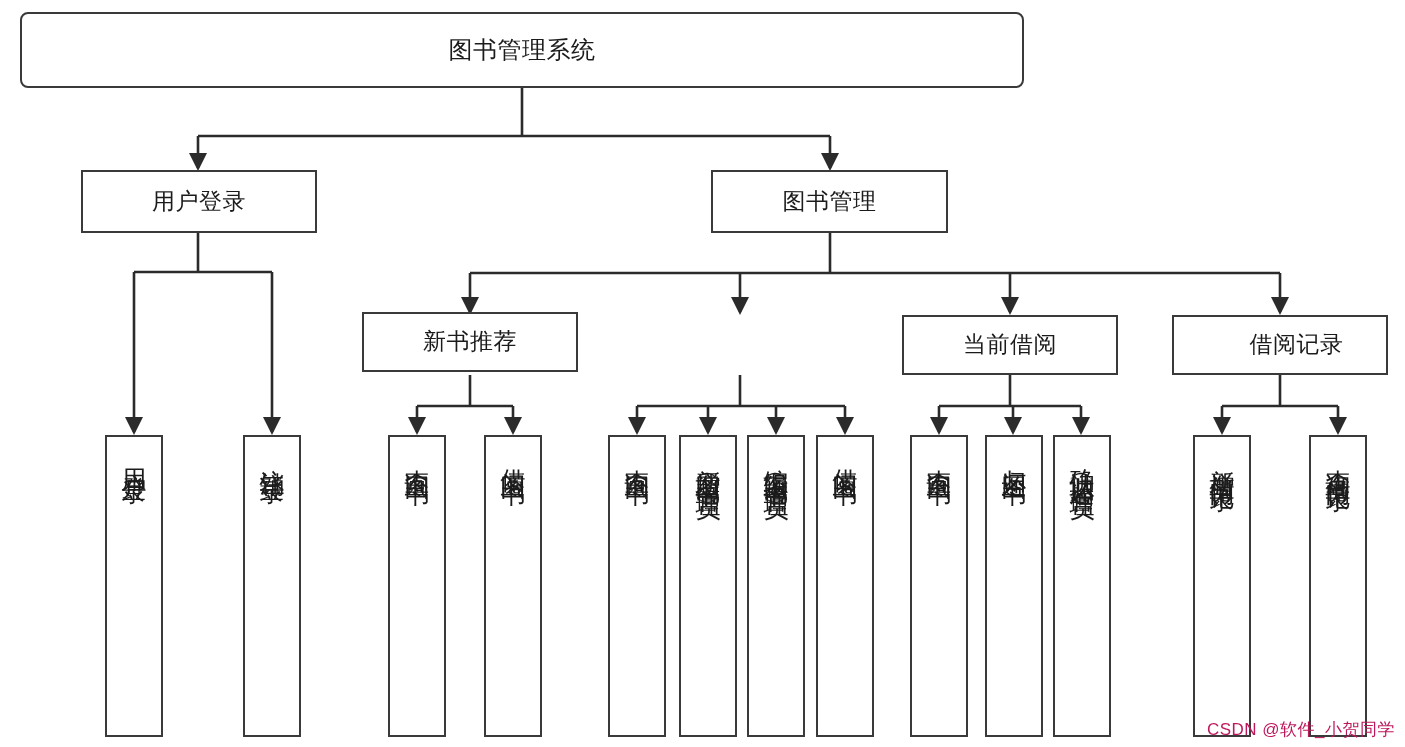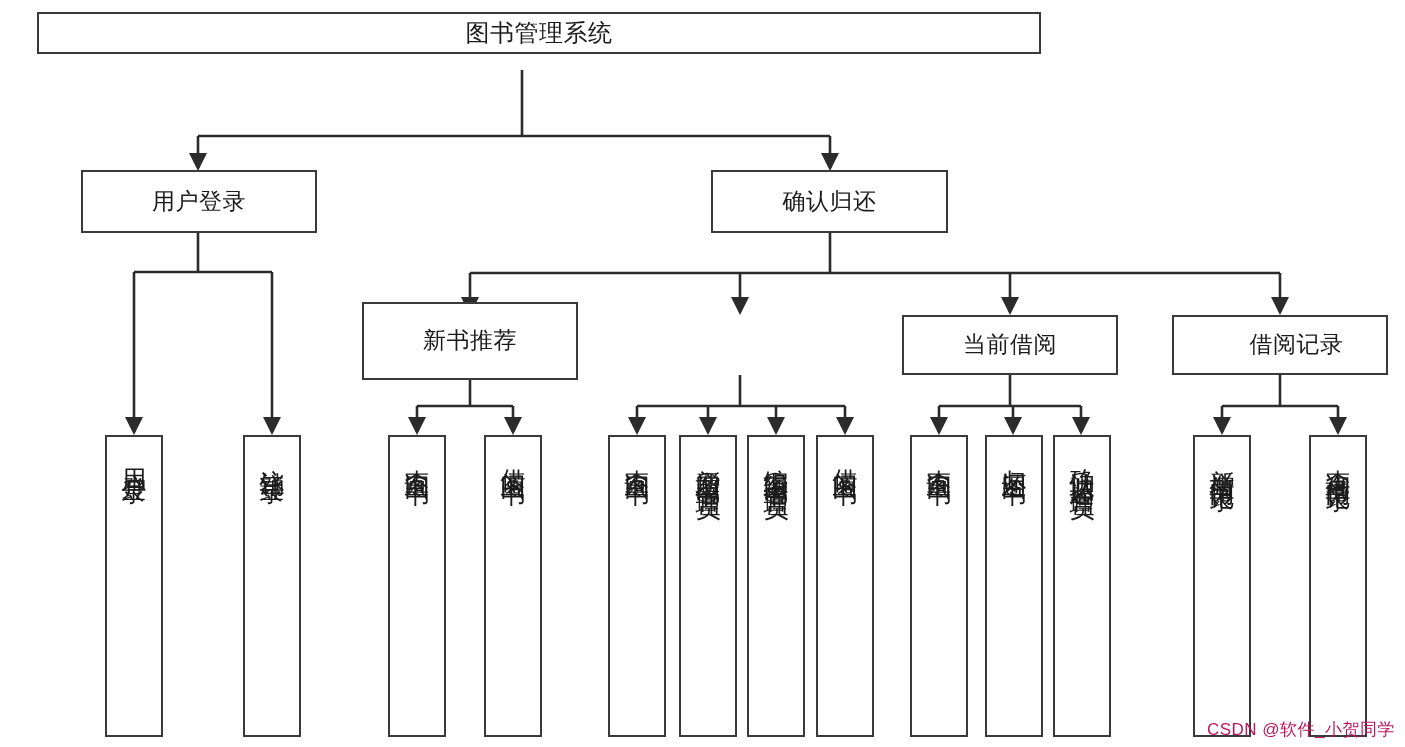--- a/index.html
+++ b/index.html
@@ -121,32 +121,32 @@
       <path d="M 1013 406 L 1013 432" marker-end="url(#arrow)"></path>
       <path d="M 1081 406 L 1081 432" marker-end="url(#arrow)"></path>
 
       <path d="M 1280 375 L 1280 406"></path>
       <path d="M 1222 406 L 1338 406"></path>
       <path d="M 1222 406 L 1222 432" marker-end="url(#arrow)"></path>
       <path d="M 1338 406 L 1338 432" marker-end="url(#arrow)"></path>
     </g>
   </svg>
 
-  <div class="node h root" style="left:37px; top:12px; width:1004px; height:42px;">
+  <div class="node h root" style="left:20px; top:12px; width:1004px; height:76px;border-radius:8px;">
     <span class="label">图书管理系统</span>
   </div>
 
   <div class="node h" style="left:81px; top:170px; width:236px; height:63px;">
     <span class="label">用户登录</span>
   </div>
   <div class="node h" style="left:711px; top:170px; width:237px; height:63px;">
-    <span class="label">确认归还</span>
-  </div>
-
-  <div class="node h" style="left:362px; top:302px; width:216px; height:78px;">
+    <span class="label">图书管理</span>
+  </div>
+
+  <div class="node h" style="left:362px; top:312px; width:216px; height:60px;">
     <span class="label">新书推荐</span>
   </div>
   <div class="node h" style="left:902px; top:315px; width:216px; height:60px;font-family:Liberation Serif, serif;">
     <span class="label">当前借阅</span>
   </div>
   <div class="node h" style="left:1172px; top:315px; width:216px; height:60px;padding-left:33px;">
     <span class="label">借阅记录</span>
   </div>
 
   <div class="node v" style="left:105px; top:435px; width:58px; height:302px;">

